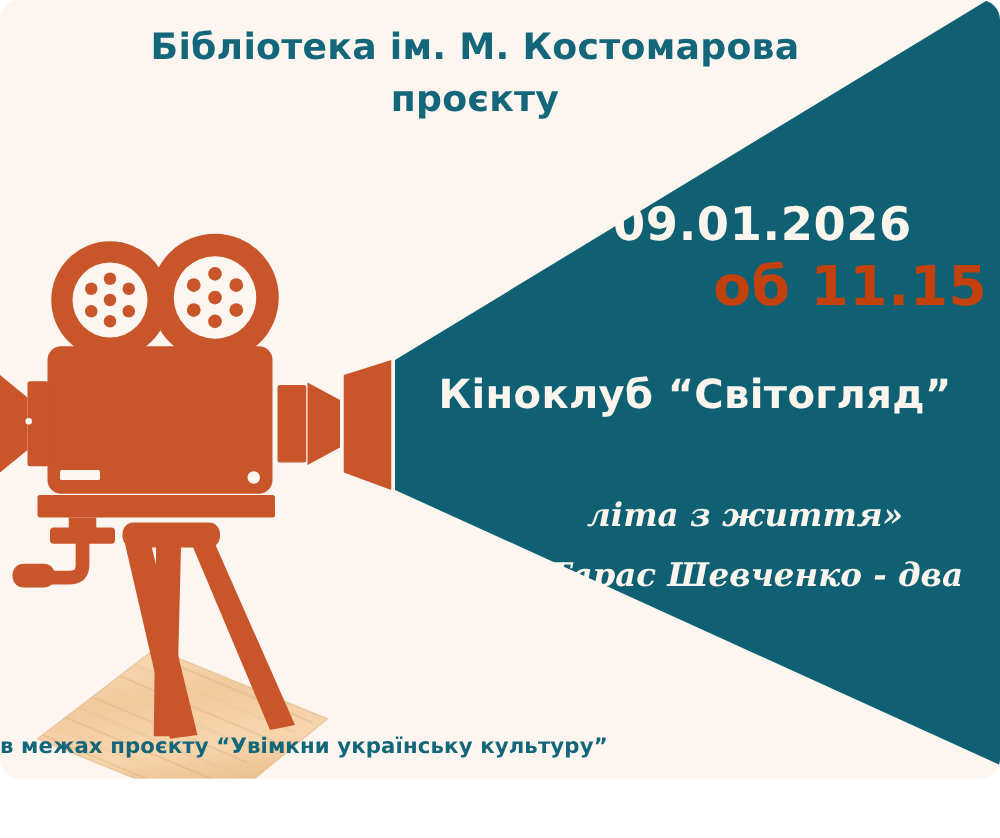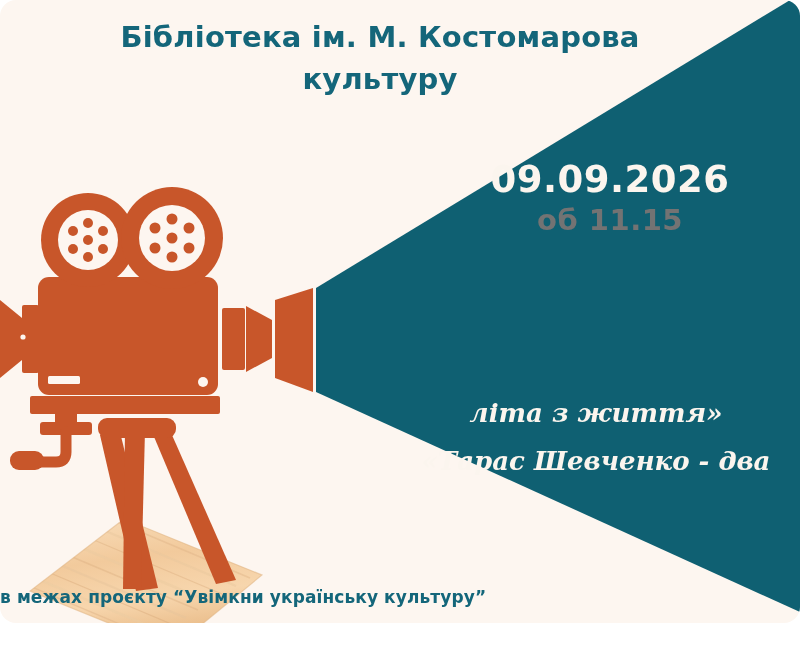--- a/index.html
+++ b/index.html
@@ -55,27 +55,28 @@
   #date-line {
     color: #FBF5EE;
     font-family: "DejaVu Sans", sans-serif;
     font-weight: bold;
     font-size: 37px;
     line-height: 1.18;
     letter-spacing: 0.5px;
     white-space: nowrap;
   }
   #time-line {
-    color: #737373;
-    font-family: "DejaVu Sans", sans-serif;
-    font-weight: bold;
-    font-size: 29px;
+    color: #c2410c;
+    font-family: "DejaVu Sans", sans-serif;
+    font-weight: bold;
+    font-size: 44px;
     line-height: 1.25;
     letter-spacing: 0.5px;
     white-space: nowrap;
+    text-align: right;
   }
 
   #club-title {
     position: absolute;
     top: 296px;
     left: 320px;
     width: 472px;
     text-align: center;
     color: #FBF5EE;
     font-family: "DejaVu Sans", sans-serif;
@@ -221,28 +222,29 @@
 
     <g fill="#C8562A">
       <rect x="222" y="308" width="23" height="62" rx="2"></rect>
       <polygon points="246,306 246,372 272,358 272,320"></polygon>
       <polygon points="275,300 275,378 313,392 313,288"></polygon>
     </g>
   </svg>
 
   <div id="header-block">
     <div id="header-line1">Бібліотека ім. М. Костомарова</div>
-    <div id="header-line2">культуру</div>
+    <div id="header-line2">проєкту</div>
   </div>
 
   <div id="date-block">
-    <div id="date-line">09.09.2026</div>
+    <div id="date-line">09.01.2026</div>
     <div id="time-line">об 11.15</div>
   </div>
 
+  <div id="club-title">Кіноклуб “Світогляд”</div>
 
   <div id="film-title">
     <span class="fline">літа з життя»</span>
     <span class="fline">«Тарас Шевченко - два</span>
   </div>
 
   <div id="footer-note">в межах проєкту “Увімкни українську культуру”</div>
 
 </div>
 

